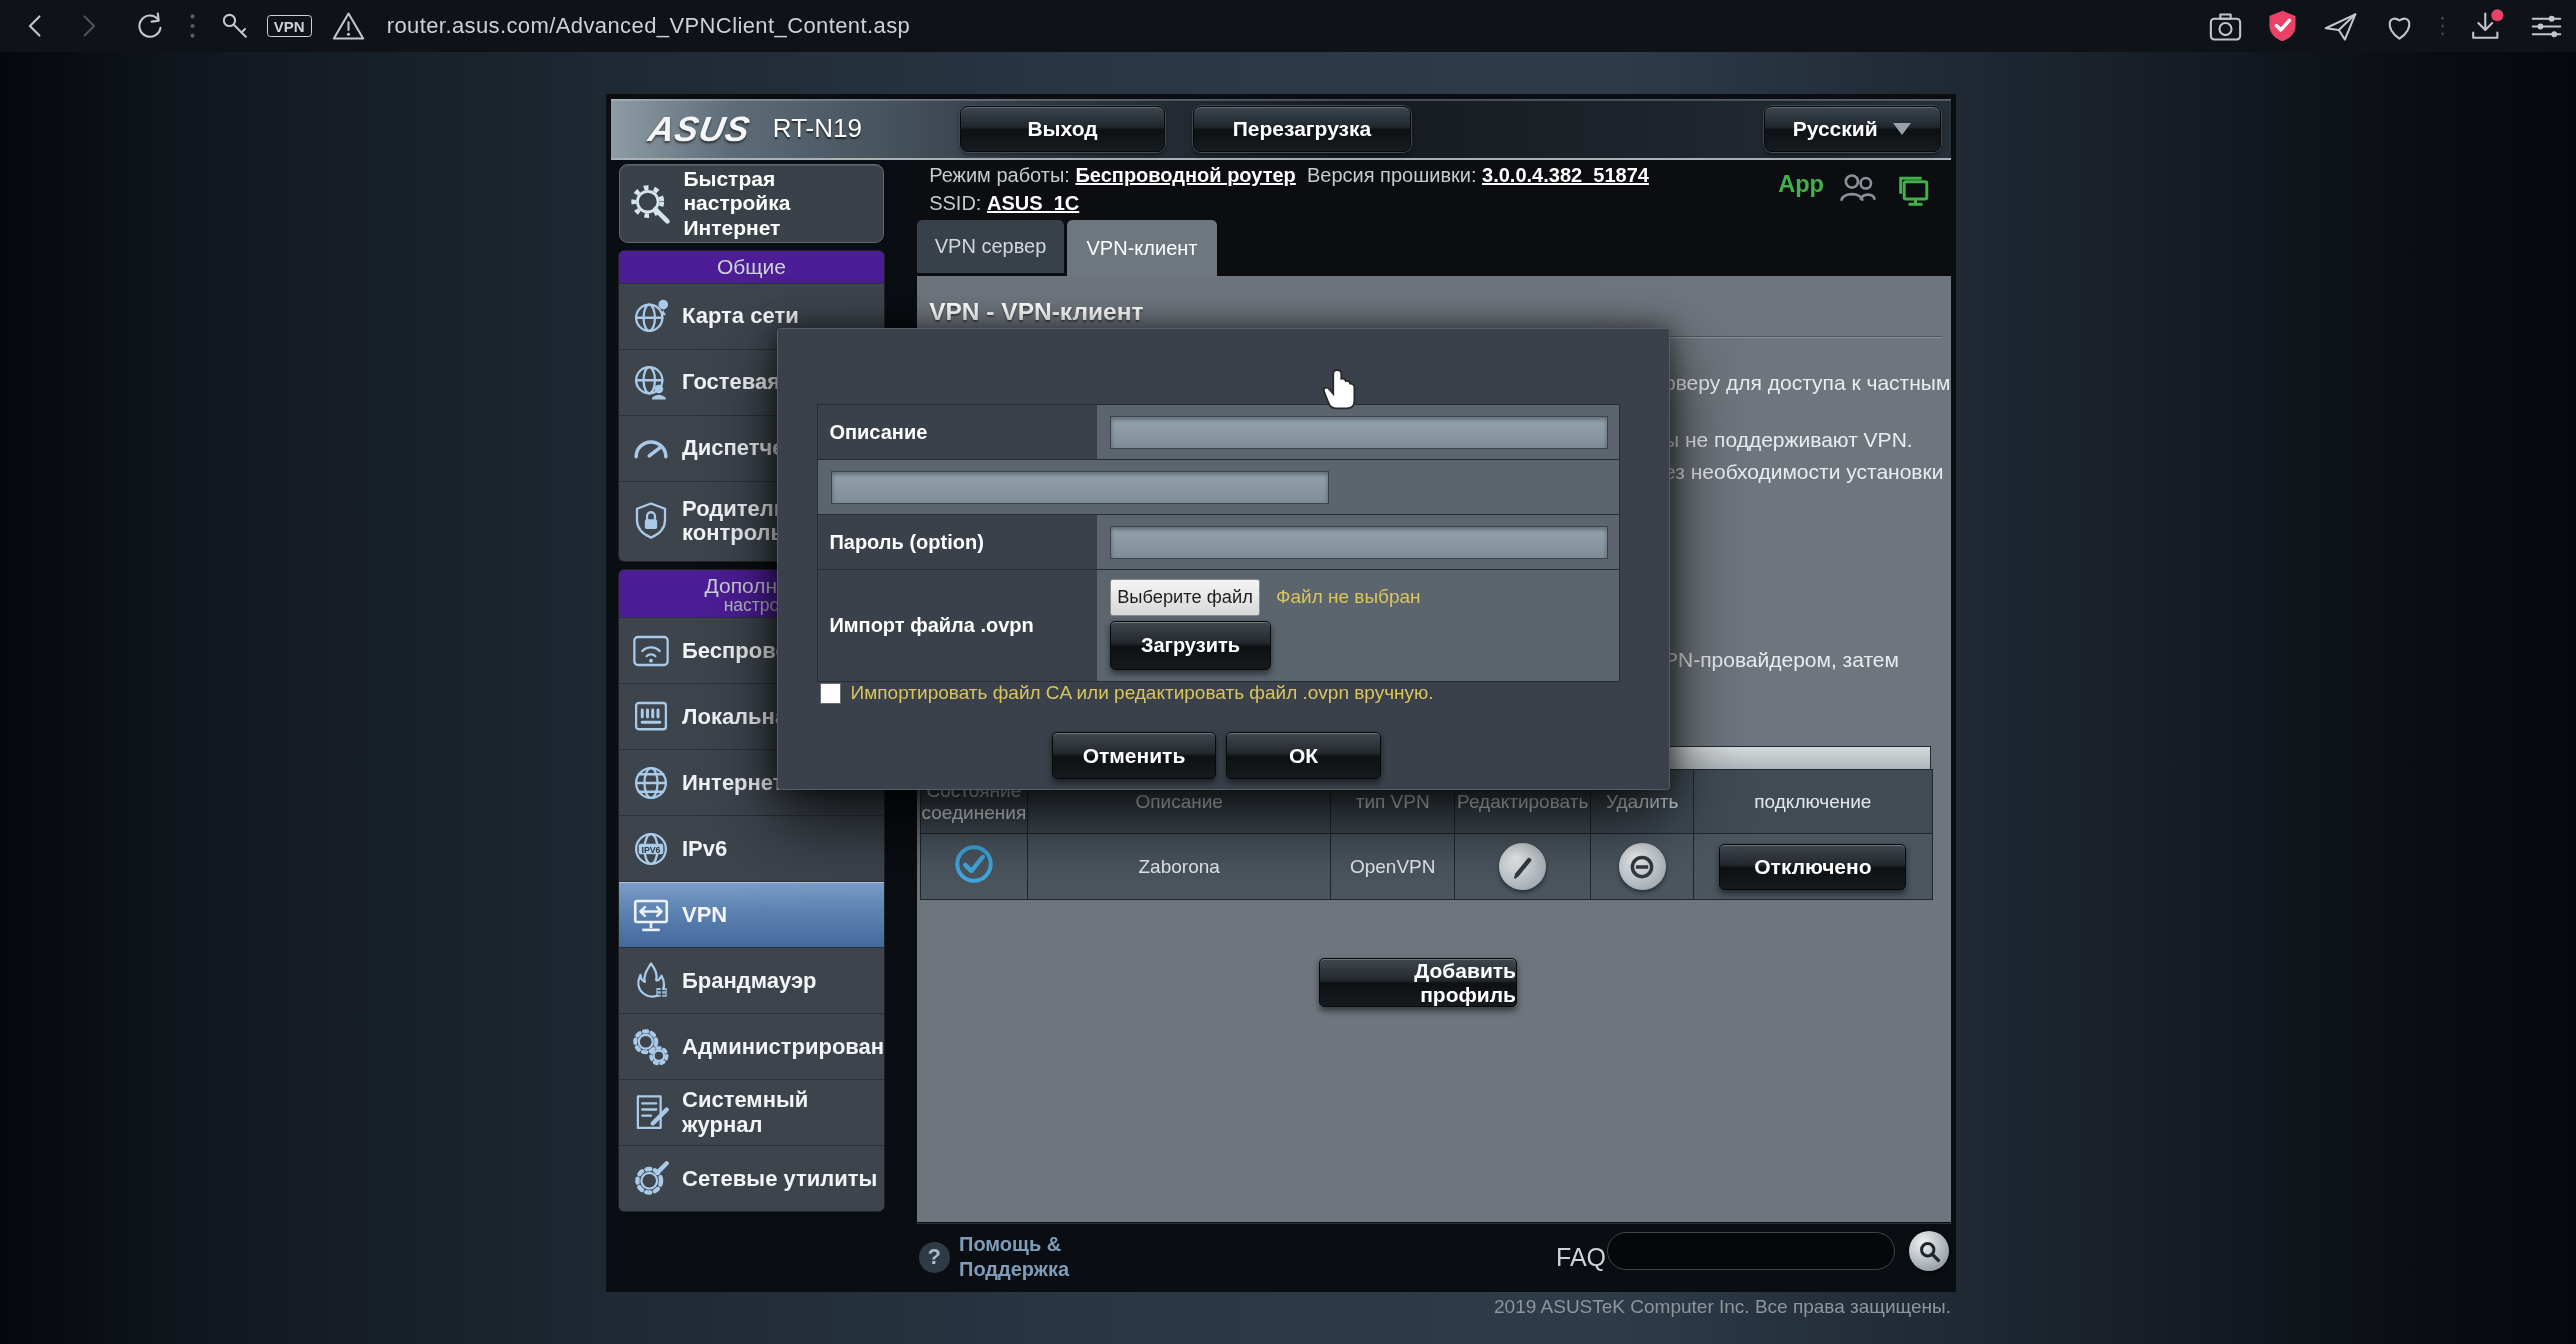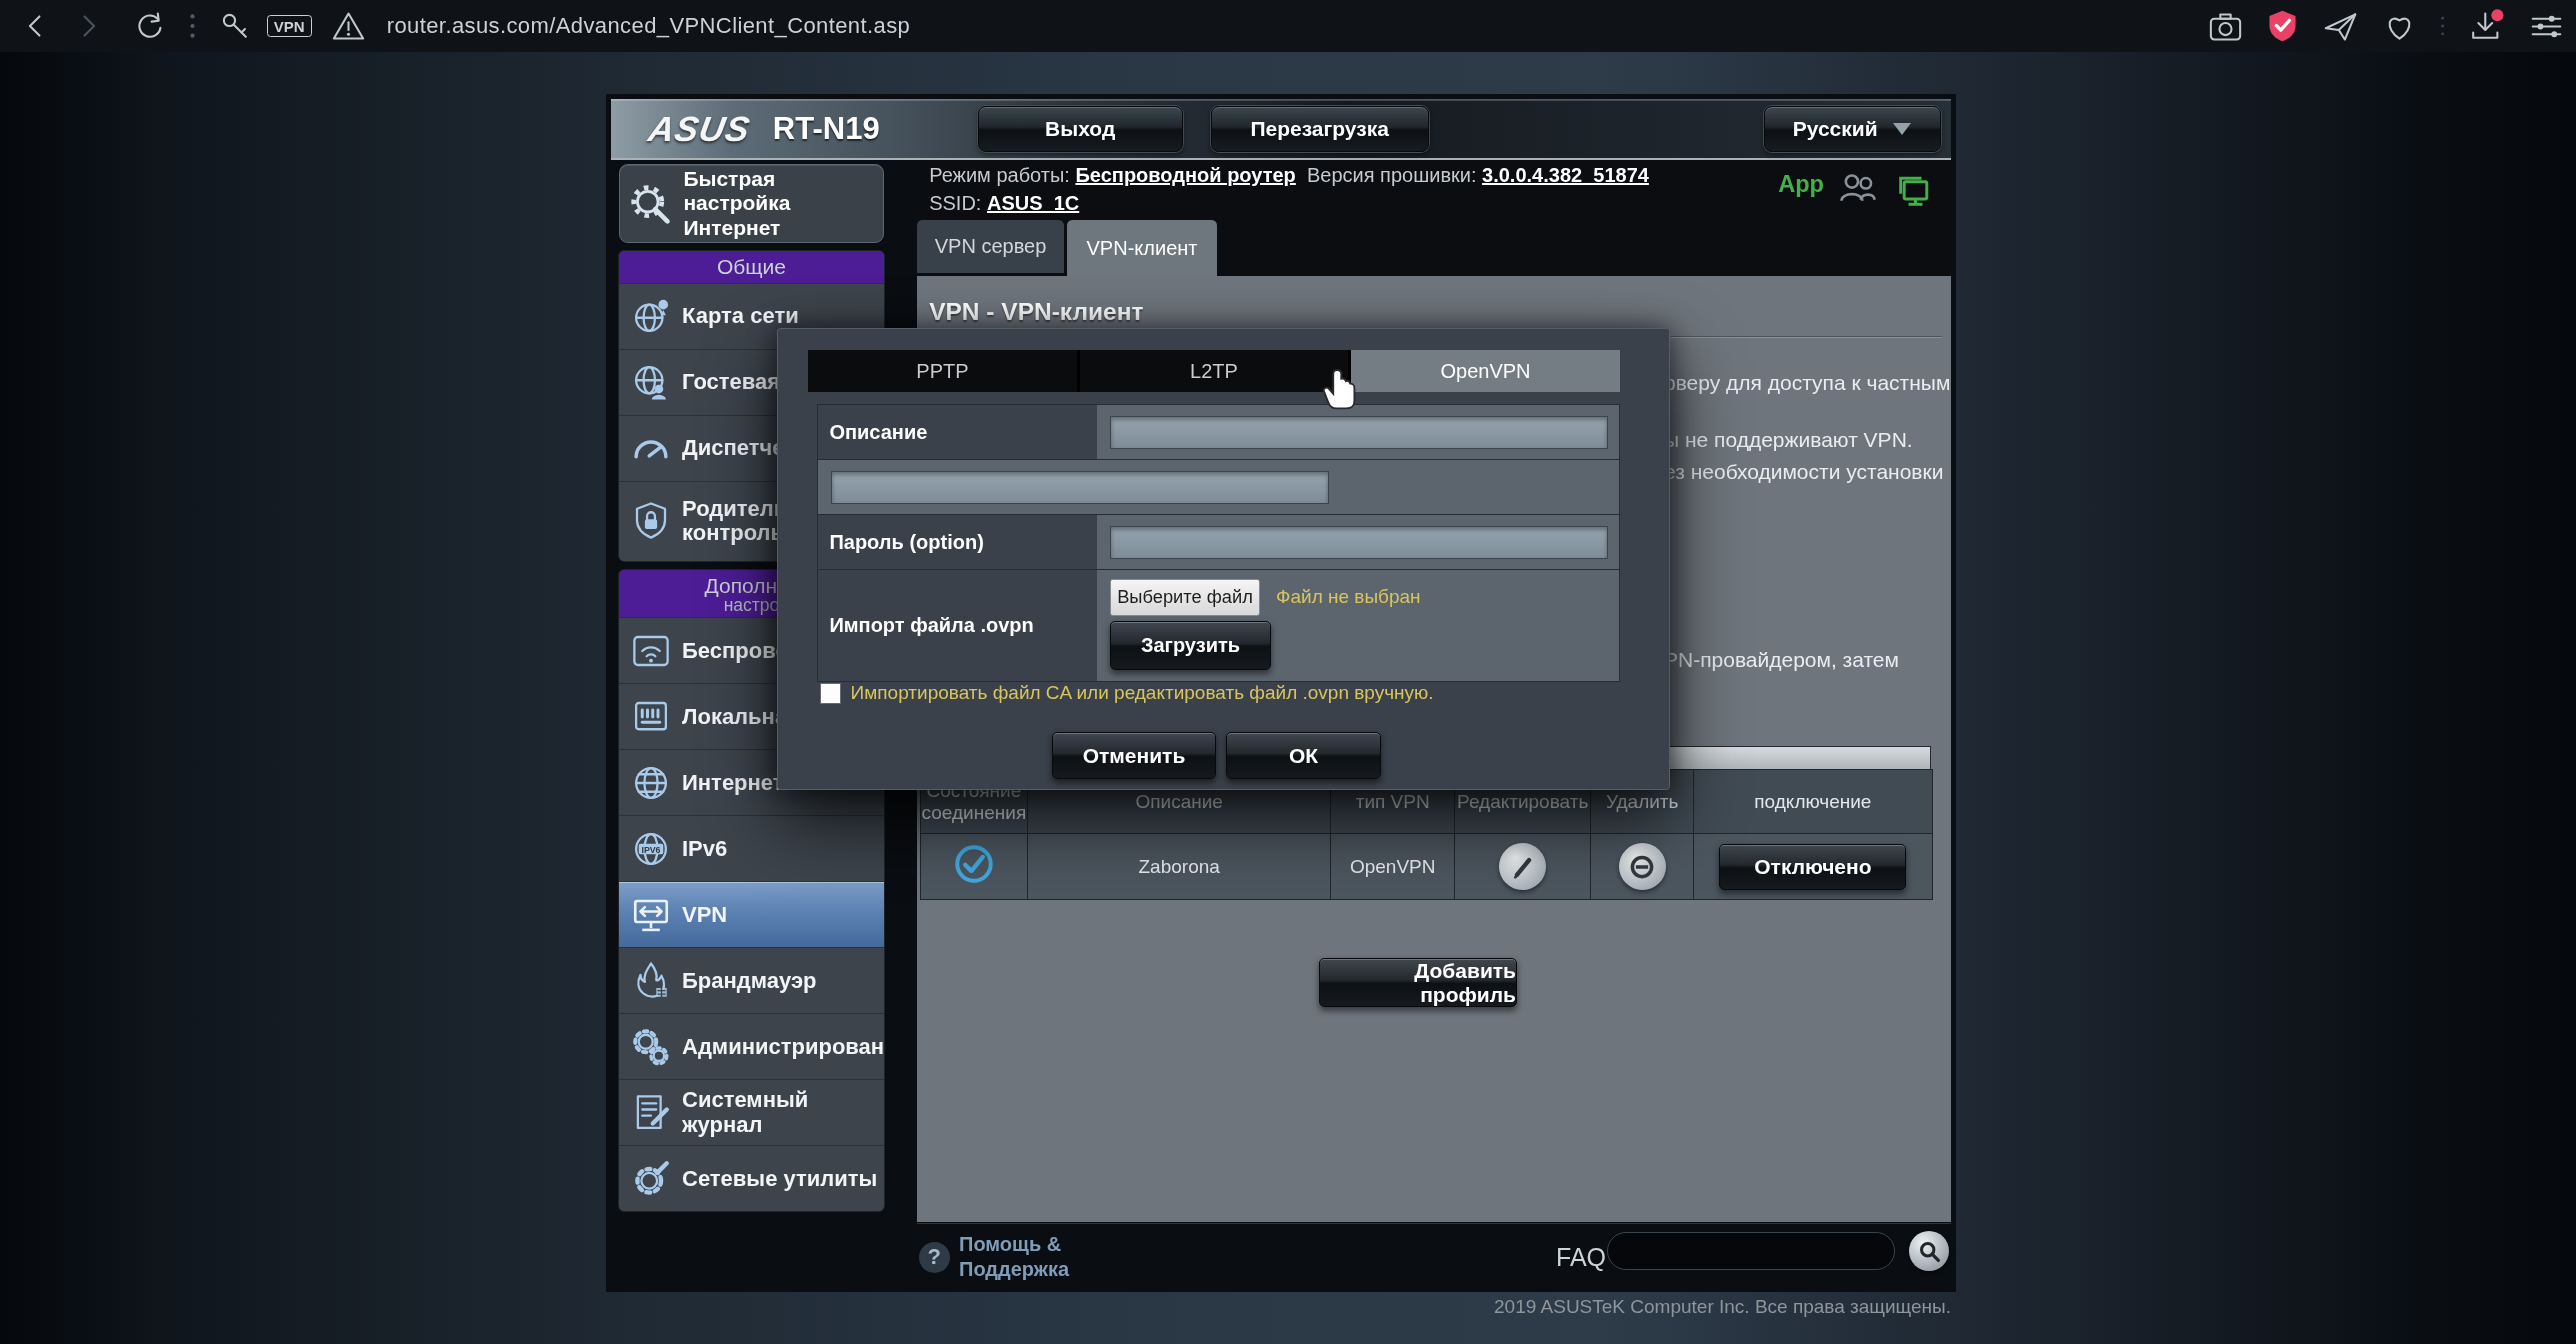--- a/index.html
+++ b/index.html
@@ -18,21 +18,21 @@
   .browser-right{position:absolute;right:12.2px;top:0;height:52px;display:flex;align-items:center;gap:23px;}
 
   
   .app-backdrop{left:606px;top:94px;width:1350px;height:1198px;background:#0a0d11;z-index:0;}
 
   
   .router-header{left:611px;top:99px;width:1340px;height:59px;z-index:3;
     background:linear-gradient(90deg,#8e9ca5 0%,#5d6c77 9%,#2e3740 33%,#161b20 55%,#1c232a 76%,#272f37 100%);
     border-bottom:2.6px solid #aab2b8;box-shadow:inset 0 1.7px 0 rgba(255,255,255,.25);display:flex;align-items:center;}
   .asus-logo{font-size:35px;font-weight:900;font-style:italic;color:#f4f6f8;letter-spacing:0.9px;transform:skewX(-10deg);margin-left:38px;text-shadow:0 1.7px 2.6px rgba(0,0,0,.6);}
-  .model{font-size:31px;font-weight:bold;color:#fff;margin-left:23px;text-shadow:0 1.7px 1.7px rgba(0,0,0,.6);}
+  .model{font-size:26px;font-weight:normal;color:#fff;margin-left:23px;text-shadow:0 1.7px 1.7px rgba(0,0,0,.6);}
   .hdr-btn{height:44px;border-radius:7.9px;color:#fff;font-size:21px;font-weight:bold;display:flex;align-items:center;justify-content:center;
     background:linear-gradient(180deg,#3d464e 0%,#21272d 45%,#0d1013 52%,#171c21 100%);
     border:1.7px solid #07090b;box-shadow:inset 0 0.9px 0 rgba(255,255,255,.22),0 0 0 0.9px #444d55,0 2.6px 5.2px rgba(0,0,0,.45);cursor:pointer;}
   .lang-caret{width:0;height:0;border-left:9.6px solid transparent;border-right:9.6px solid transparent;border-top:12.2px solid #97a1a9;margin-left:15.7px;}
 
   
   .band{left:917px;top:157px;width:1034px;height:119px;background:#0b0d10;z-index:2;}
   .status-line{position:absolute;left:12.2px;color:#c6cbd0;font-size:20px;white-space:nowrap;}
   .sv{color:#fff;font-weight:bold;text-decoration:underline;}
   .app-label{color:#44b049;font-weight:bold;font-size:23.6px;}
@@ -509,25 +509,20 @@
       <svg width="23" height="23" viewBox="0 0 26 26">
         <circle cx="11" cy="11" r="7" fill="none" stroke="#21262b" stroke-width="3.4"></circle>
         <line x1="16" y1="16" x2="23" y2="23" stroke="#21262b" stroke-width="3.8" stroke-linecap="round"></line>
         </svg>
       </div>
   </div>
 
   <div class="abs copyright">2019 ASUSTeK Computer Inc. Все права защищены.</div>
 
   <div class="abs modal">
-    <div class="mtabs">
-      <div class="mtab">PPTP</div>
-      <div class="mtab">L2TP</div>
-      <div class="mtab active">OpenVPN</div>
-    </div>
 
     <div class="mform">
       <div class="mrow r62">
         <div class="mlabel">Описание</div>
         <div class="mval">
             <input class="minput" type="text" style="">
           </div>
       </div>
       <div class="mrow r62">
         <div class="mval">

